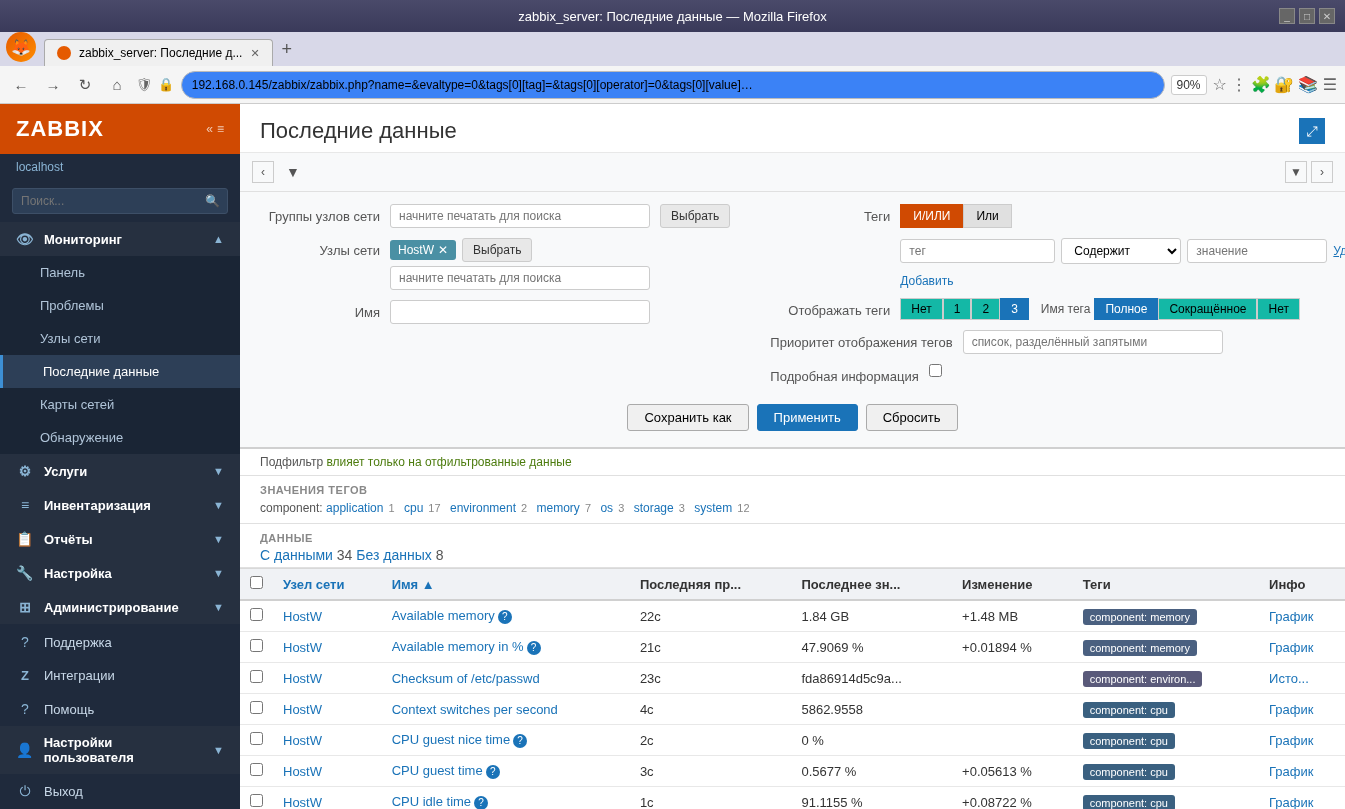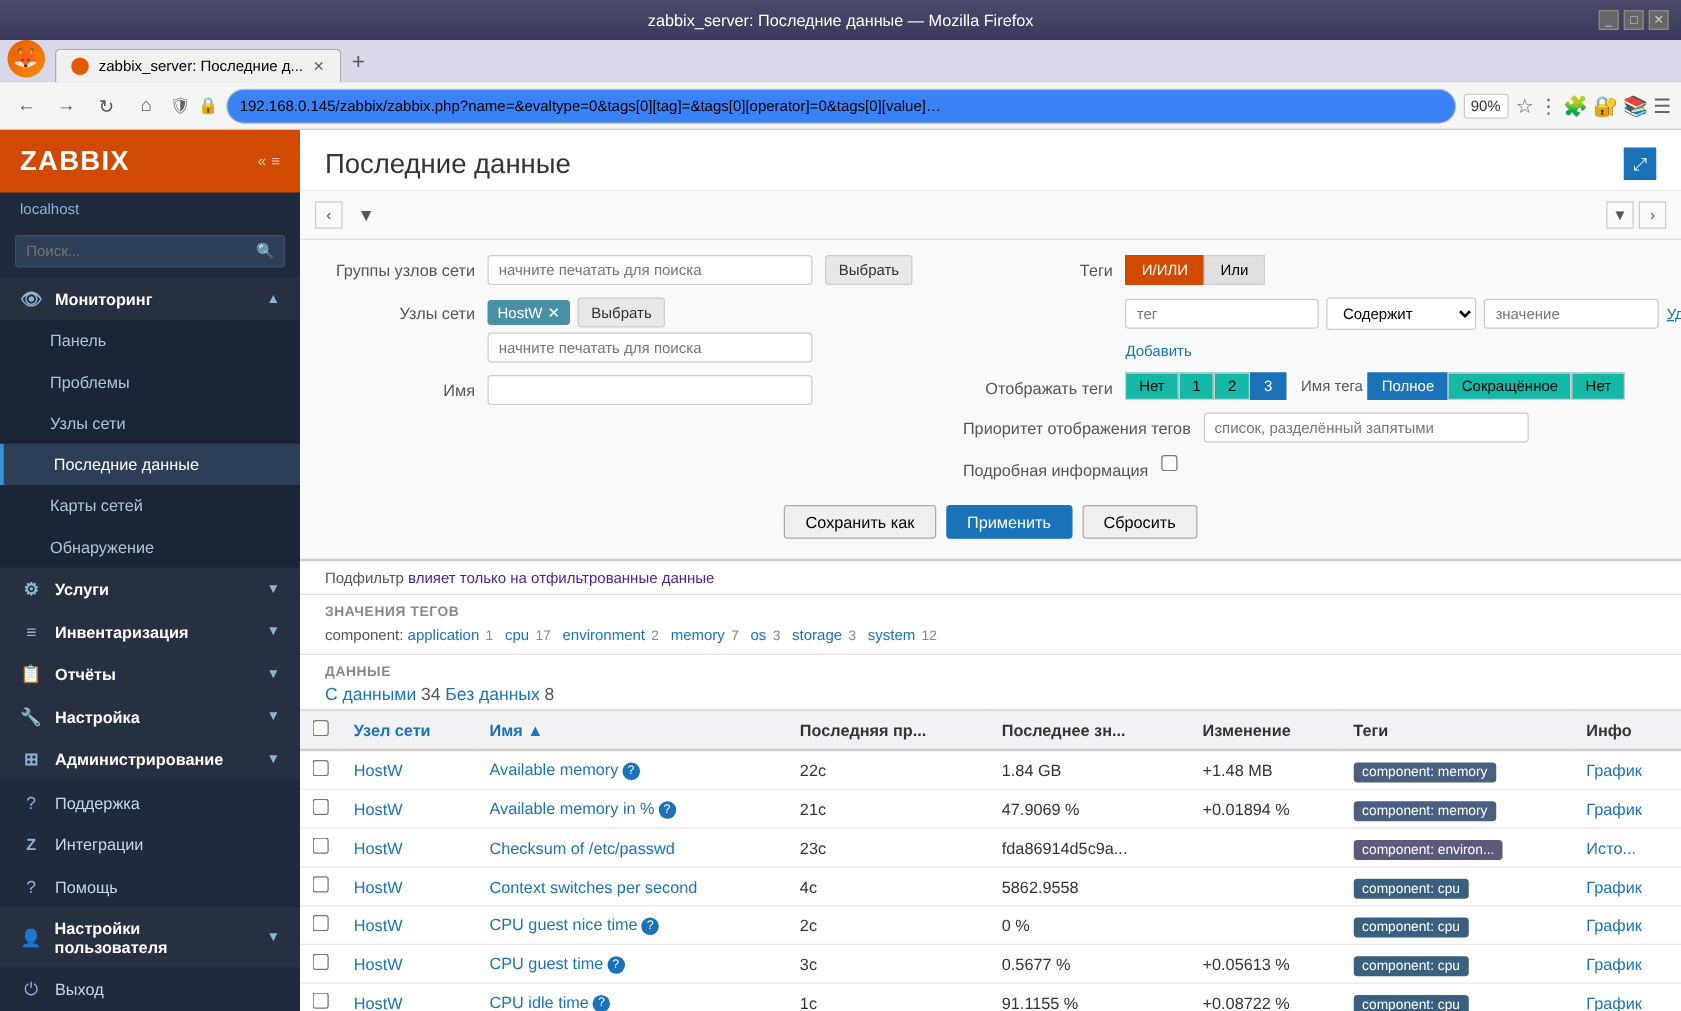--- a/index.html
+++ b/index.html
@@ -373,21 +373,21 @@
       padding: 5px 16px;
       cursor: pointer;
       font-size: 13px;
     }
     .subfilter-note {
       padding: 6px 20px;
       font-size: 12px;
       color: #555;
       border-bottom: 1px solid #e0e0e0;
     }
-    .subfilter-note a { color: #4c1d95; }
+    .subfilter-note a { color: #4d7c0f; }
 
     
     .tag-values-section {
       padding: 8px 20px;
       border-bottom: 1px solid #e0e0e0;
     }
     .tag-values-title {
       font-size: 11px;
       font-weight: bold;
       color: #888;

